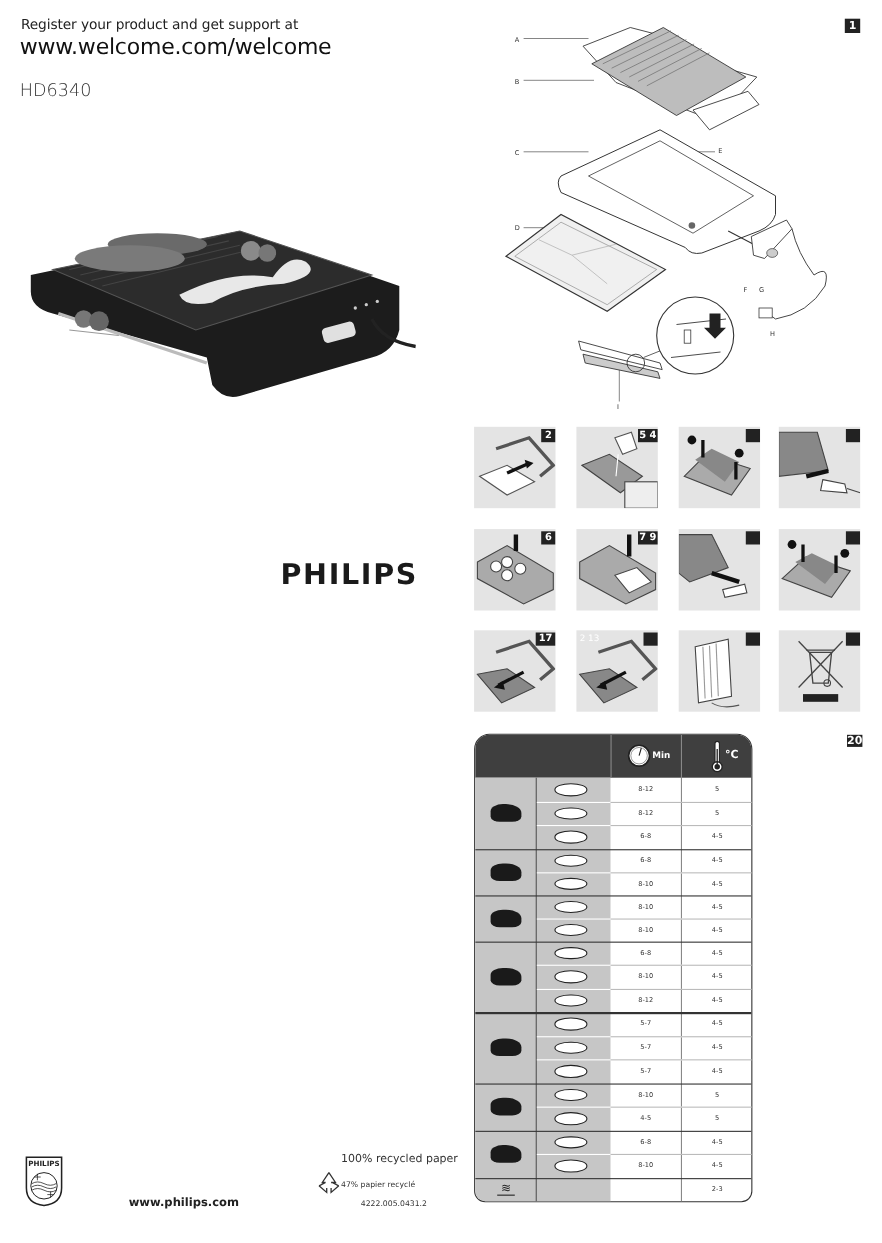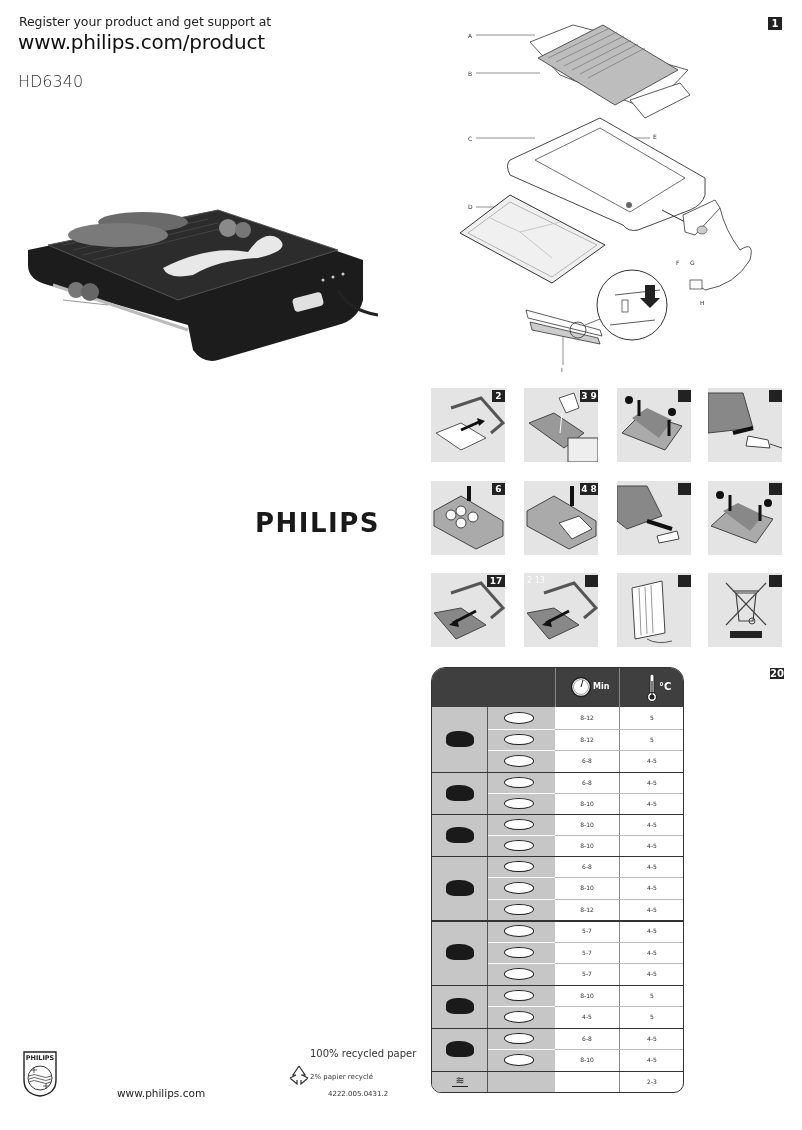--- a/index.html
+++ b/index.html
@@ -33,31 +33,31 @@
            background: #fff; border: 1px solid #333; }
   #table .hdr { position: absolute; left: 0; top: 0; width: 253px; height: 39px; background: #3f3f3f; }
   #table .col-food-bg { position: absolute; background: #c6c6c6; }
   #table .cell { position: absolute; font-size: 6px; color: #333; text-align: center; display: flex; align-items: center; justify-content: center; }
   .hline { position: absolute; height: 1px; background: #fff; }
   .hline.dark { background: #333; height: 1.5px; }
   .vline { position: absolute; width: 1px; background: #555; }
 
   
   #footer-logo { left: 22px; top: 1050px; width: 36px; height: 48px; }
-  #footer-url { left: 117px; top: 1087px; font-size: 10.5px; font-weight: normal; color: #222; }
+  #footer-url { left: 117px; top: 1087px; font-size: 10.5px; font-weight: bold; color: #222; }
   #recycle-icon { left: 287px; top: 1064px; width: 24px; height: 22px; }
   #recycle-text-1 { left: 310px; top: 1048px; font-size: 10px; color: #333; }
   #recycle-text-2 { left: 310px; top: 1073px; font-size: 7px; color: #333; }
   #doc-number { left: 328px; top: 1090px; font-size: 7px; color: #333; }
 </style>
 </head>
 <body>
 
 <div id="register" class="abs">Register your product and get support at</div>
-<div id="welcome-url" class="abs">www.philips.com/product</div>
+<div id="welcome-url" class="abs">www.welcome.com/welcome</div>
 <div id="model" class="abs">HD6340</div>
 
 <svg id="product-photo" class="abs" viewBox="0 0 360 180">
 
   <path d="M10 60 L200 20 L345 70 L345 110 Q340 130 320 135 L200 170 Q185 174 175 160 L170 135 L30 95 Q10 90 10 75 Z" fill="#1c1c1c"></path>
 
   <path d="M30 55 L200 20 L320 60 L160 110 Z" fill="#2c2c2c" stroke="#555" stroke-width="1"></path>
 
   <g stroke="#444" stroke-width="1">
     <line x1="45" y1="55" x2="180" y2="25"></line>
@@ -161,21 +161,21 @@
     </svg>
   <div class="step-badge">2</div>
 </div>
 <div class="panel" style="left:524px; top:388px;">
   <svg width="74" height="74">
       <path d="M5 35 L30 25 L60 45 L40 60 Z" fill="#999" stroke="#444"></path>
       <path d="M35 10 L50 5 L55 20 L42 25 Z" fill="#fff" stroke="#555"></path>
       <line x1="38" y1="25" x2="36" y2="45" stroke="#fff"></line>
       <rect x="44" y="50" width="30" height="24" fill="#eee" stroke="#444"></rect>
     </svg>
-  <div class="step-badge wide">3 9</div>
+  <div class="step-badge wide">5 4</div>
 </div>
 <div class="panel" style="left:617px; top:388px;">
   <svg width="74" height="74">
       <path d="M5 45 L25 25 L65 38 L48 62 Z" fill="#aaa" stroke="#444"></path>
       <path d="M15 30 L30 20 L55 32 L42 50 Z" fill="#888"></path>
       <circle cx="12" cy="12" r="4" fill="#111"></circle>
       <circle cx="55" cy="24" r="4" fill="#111"></circle>
       <path d="M22 12 L22 28" stroke="#111" stroke-width="3"></path>
       <path d="M52 32 L52 48" stroke="#111" stroke-width="3"></path>
     </svg>
@@ -201,21 +201,21 @@
       <path d="M38 5 L38 20" stroke="#111" stroke-width="4"></path>
     </svg>
   <div class="step-badge">6</div>
 </div>
 <div class="panel" style="left:524px; top:481px;">
   <svg width="74" height="74">
       <path d="M3 30 L30 15 L72 40 L72 55 L45 68 L3 45 Z" fill="#aaa" stroke="#444"></path>
       <path d="M35 42 L55 35 L68 48 L48 58 Z" fill="#fff" stroke="#444"></path>
       <path d="M48 5 L48 25" stroke="#111" stroke-width="4"></path>
     </svg>
-  <div class="step-badge wide">4 8</div>
+  <div class="step-badge wide">7 9</div>
 </div>
 <div class="panel" style="left:617px; top:481px;">
   <svg width="74" height="74">
       <path d="M0 5 L30 5 L45 35 L10 48 L0 40 Z" fill="#888" stroke="#444"></path>
       <path d="M30 40 L55 48" stroke="#111" stroke-width="4"></path>
       <path d="M40 55 L60 50 L62 58 L42 62 Z" fill="#fff" stroke="#444"></path>
     </svg>
   <div class="step-badge"></div>
 </div>
 <div class="panel" style="left:708px; top:481px;">
@@ -397,14 +397,14 @@
   <text x="18" y="10" text-anchor="middle" font-size="6.5" font-weight="bold" fill="#222" font-family="DejaVu Sans, sans-serif">PHILIPS</text>
   <circle cx="18" cy="28" r="12" fill="none" stroke="#222" stroke-width="0.9"></circle>
   <path d="M7 26 Q12 23 18 26 T29 26 M7 29 Q12 26 18 29 T29 29 M7 32 Q12 29 18 32 T29 32" stroke="#222" stroke-width="0.7" fill="none"></path>
   <path d="M12 17 L12 23 M9 20 L15 20 M24 33 L24 39 M21 36 L27 36" stroke="#222" stroke-width="0.7"></path>
 </svg>
 <div id="footer-url" class="abs">www.philips.com</div>
 <svg id="recycle-icon" class="abs" viewBox="0 0 24 22">
   <path d="M12 2 L18 11 L14 11 M12 2 L6 11 L9 11 M3 14 L10 20 L10 16 M21 14 L14 20 L14 16 M9 11 L3 14 M15 11 L21 14" stroke="#333" stroke-width="1.2" fill="none"></path>
 </svg>
 <div id="recycle-text-1" class="abs">100% recycled paper</div>
-<div id="recycle-text-2" class="abs">2% papier recyclé</div>
+<div id="recycle-text-2" class="abs">47% papier recyclé</div>
 <div id="doc-number" class="abs">4222.005.0431.2</div>
 
 </body></html>

